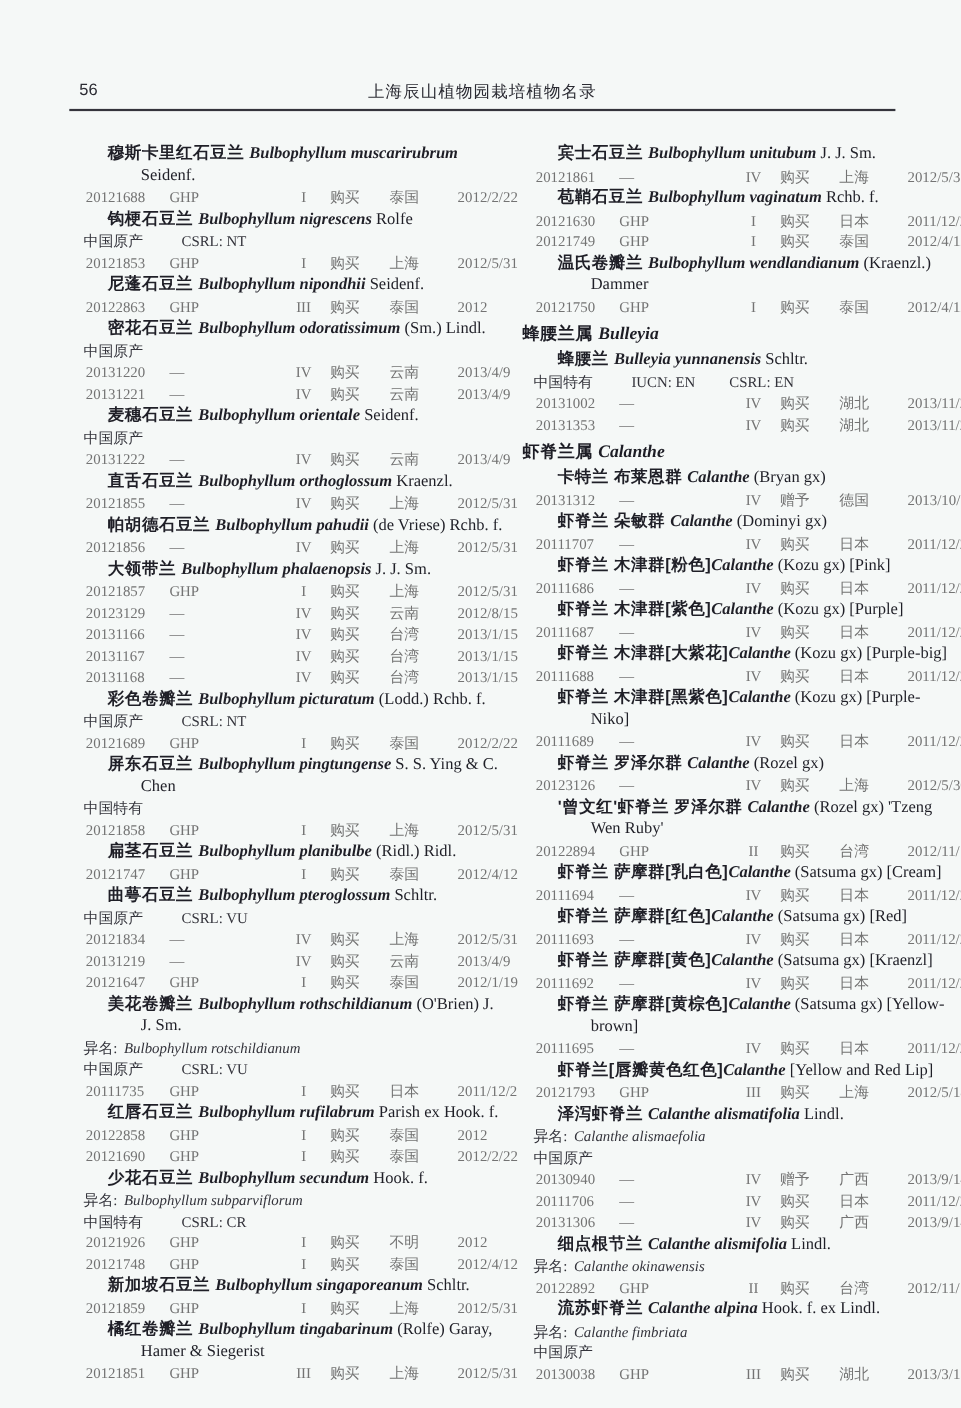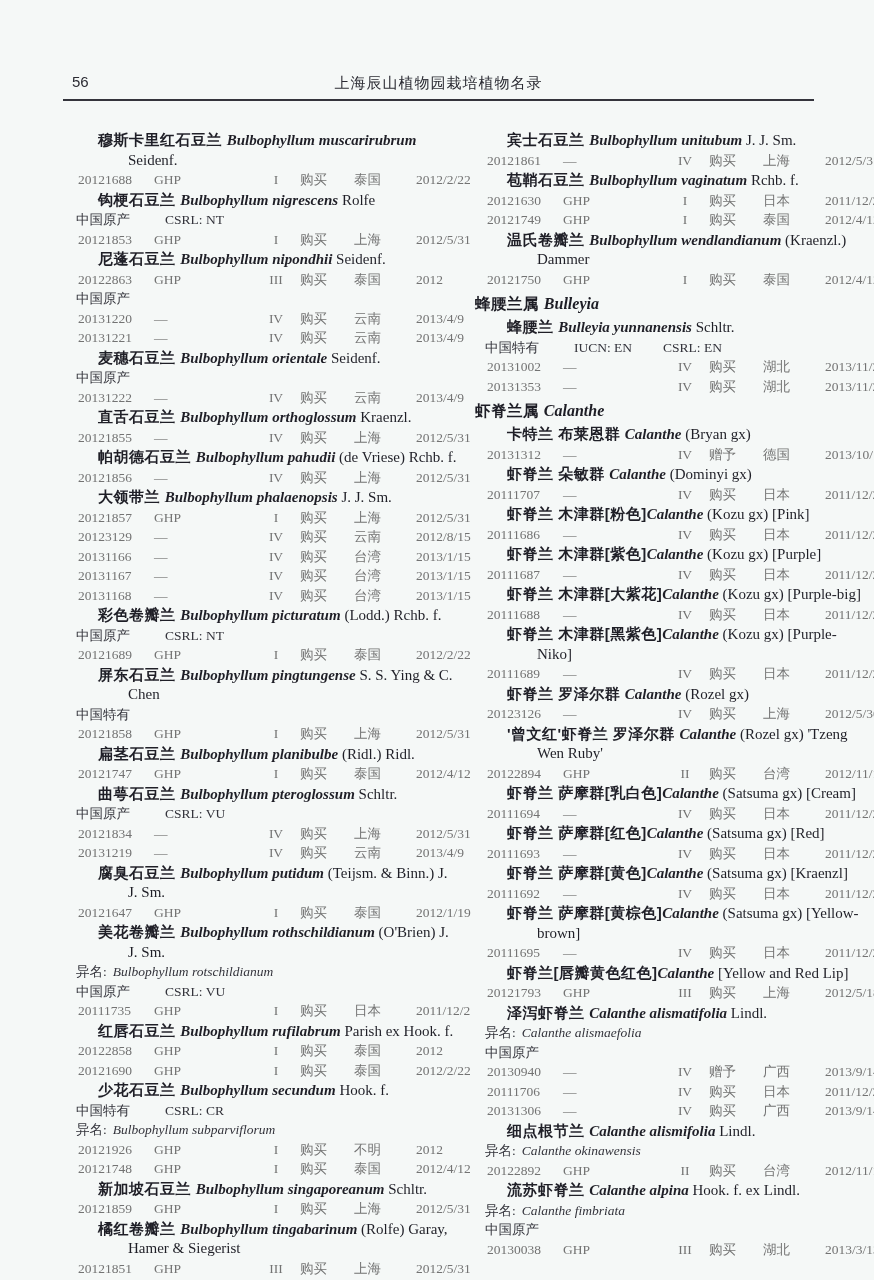--- a/index.html
+++ b/index.html
@@ -101,20 +101,21 @@
           <div class="drow">
             <span class="acc">20122863</span>
             <span class="src">GHP</span>
             <span class="rom">III</span>
             <span class="act">购买</span>
             <span class="plc">泰国</span>
             <span class="dat">2012</span>
           </div>
         </div>
         <div class="entry">
+          <div class="etitle"><span class="cn">密花石豆兰 </span><span class="latin">Bulbophyllum odoratissimum</span><span class="auth"> (Sm.) Lindl.</span></div>
           <div class="noteline"><span class="attr">中国原产</span></div>
           <div class="drow">
             <span class="acc">20131220</span>
             <span class="src">—</span>
             <span class="rom">IV</span>
             <span class="act">购买</span>
             <span class="plc">云南</span>
             <span class="dat">2013/4/9</span>
           </div>
           <div class="drow">
@@ -252,21 +253,20 @@
           <div class="drow">
             <span class="acc">20131219</span>
             <span class="src">—</span>
             <span class="rom">IV</span>
             <span class="act">购买</span>
             <span class="plc">云南</span>
             <span class="dat">2013/4/9</span>
           </div>
         </div>
         <div class="entry">
-          <div class="etitle"><span class="cn">腐臭石豆兰 </span><span class="latin">Bulbophyllum putidum</span><span class="auth"> (Teijsm. &amp; Binn.) J. J. Sm.</span></div>
           <div class="drow">
             <span class="acc">20121647</span>
             <span class="src">GHP</span>
             <span class="rom">I</span>
             <span class="act">购买</span>
             <span class="plc">泰国</span>
             <span class="dat">2012/1/19</span>
           </div>
         </div>
         <div class="entry">
@@ -296,22 +296,22 @@
             <span class="acc">20121690</span>
             <span class="src">GHP</span>
             <span class="rom">I</span>
             <span class="act">购买</span>
             <span class="plc">泰国</span>
             <span class="dat">2012/2/22</span>
           </div>
         </div>
         <div class="entry">
           <div class="etitle"><span class="cn">少花石豆兰 </span><span class="latin">Bulbophyllum secundum</span><span class="auth"> Hook. f.</span></div>
+          <div class="noteline"><span class="syn-label">异名:</span><span class="syn-val">Bulbophyllum subparviflorum</span></div>
           <div class="noteline"><span class="attr">中国特有</span><span class="attr">CSRL: CR</span></div>
-          <div class="noteline"><span class="syn-label">异名:</span><span class="syn-val">Bulbophyllum subparviflorum</span></div>
           <div class="drow">
             <span class="acc">20121926</span>
             <span class="src">GHP</span>
             <span class="rom">I</span>
             <span class="act">购买</span>
             <span class="plc">不明</span>
             <span class="dat">2012</span>
           </div>
           <div class="drow">
             <span class="acc">20121748</span>

